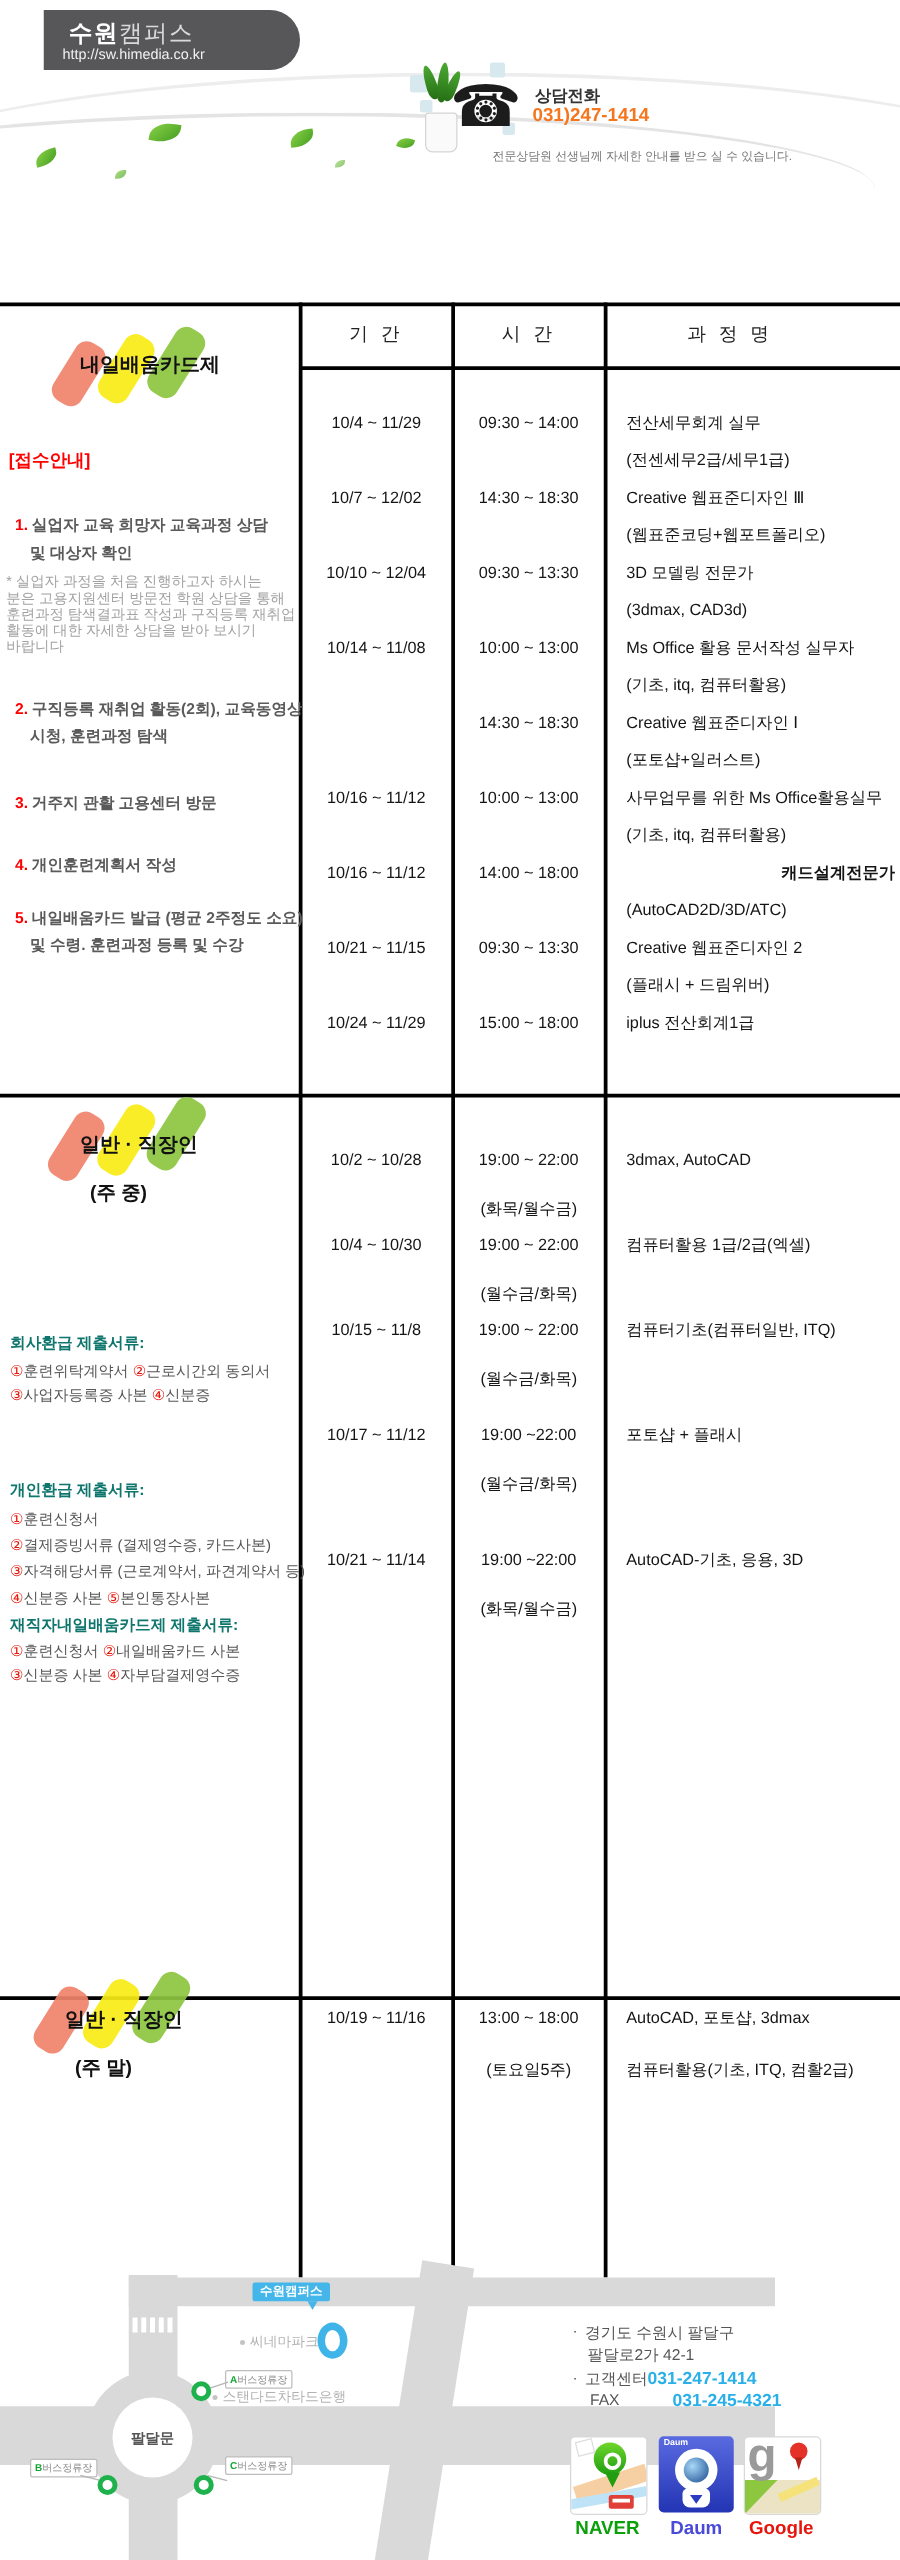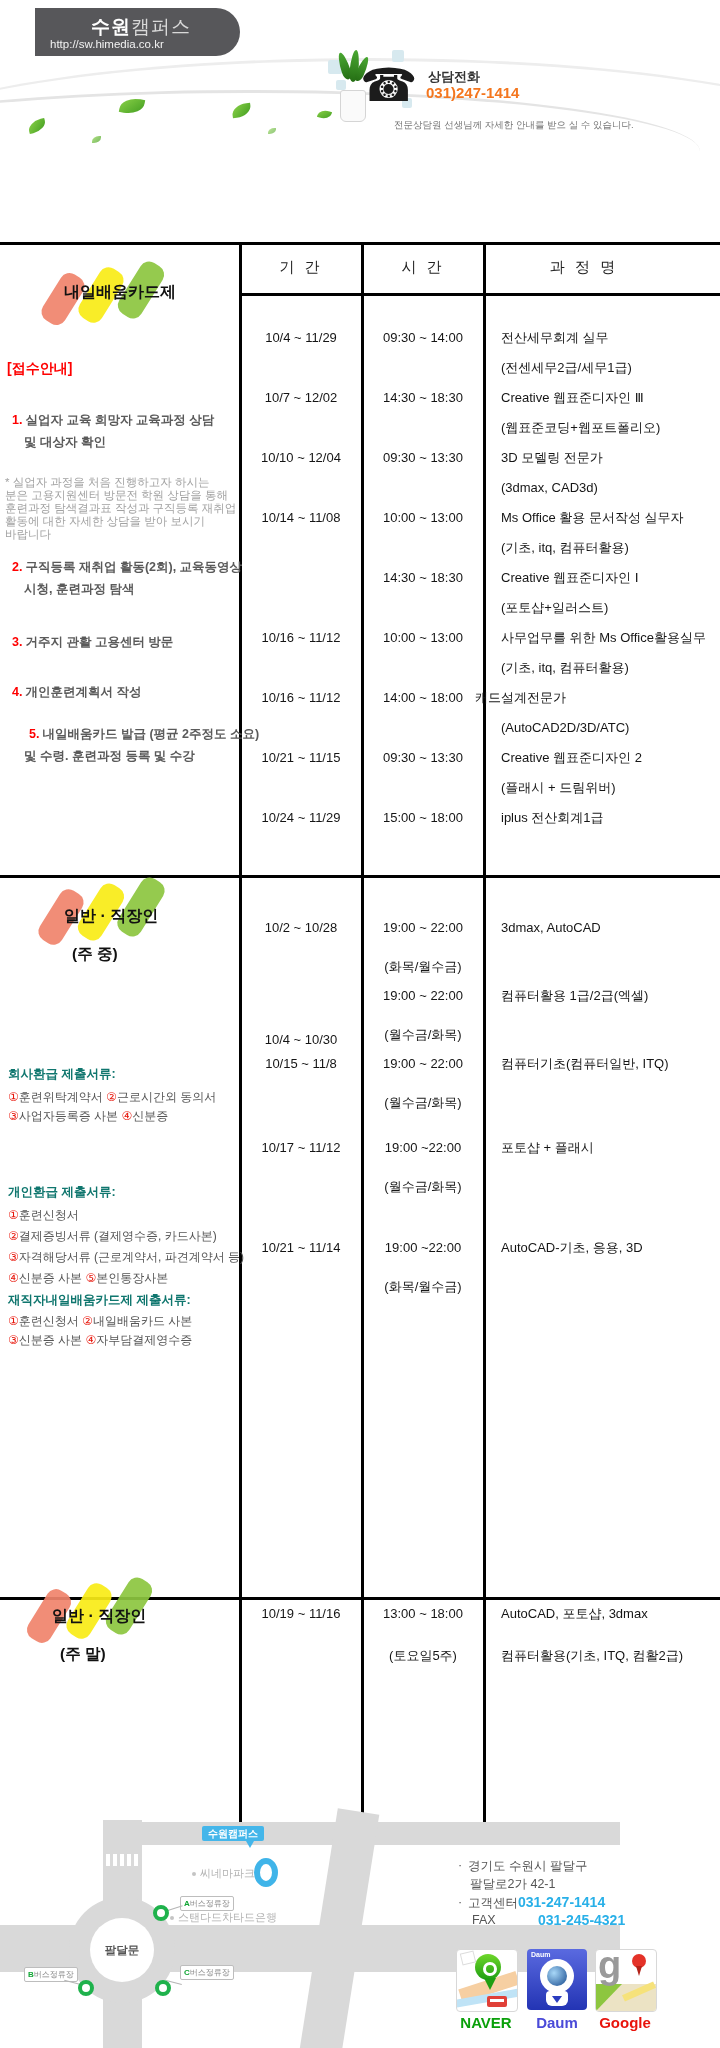--- a/index.html
+++ b/index.html
@@ -3,21 +3,21 @@
 <meta charset="utf-8">
 <style>
   html,body{margin:0;padding:0;background:#fff;}
   .page{position:relative;width:720px;height:2048px;background:#fff;overflow:hidden;
         font-family:"Liberation Sans","DejaVu Sans",sans-serif;}
   .abs{position:absolute;}
   
   .darkbox{position:absolute;left:35px;top:8px;width:205px;height:48px;background:#57575a;
            border-radius:0 26px 26px 0;color:#fff;}
   .campus{position:absolute;left:20px;top:6px;font-size:19px;letter-spacing:1px;}
-  .campus b{color:#fff;font-weight:bold;margin-left:36px;}
+  .campus b{color:#fff;font-weight:bold;}
   .campus span{color:#d9d9d9;font-weight:normal;}
   .url{position:absolute;left:15px;top:30px;font-size:11.5px;color:#f2f2f2;}
   .arc{position:absolute;border-radius:50%;border-top:3px solid #ededed;}
   .leaf{position:absolute;background:linear-gradient(135deg,#8ed44a,#3f9b1f);border-radius:80% 0 80% 0;}
   .phoneart{position:absolute;left:328px;top:50px;width:100px;height:80px;}
   .deco{position:absolute;background:#d7e9ef;border-radius:2px;}
   .pleaf{position:absolute;background:linear-gradient(#4aa832,#256e14);border-radius:50% 50% 50% 50%/70% 70% 30% 30%;}
   .pot{position:absolute;left:12px;top:40px;width:24px;height:30px;background:#fafafa;border:1px solid #d5d5d5;border-radius:3px 3px 6px 6px;}
   .phoneglyph{position:absolute;left:32px;top:8px;font-size:46px;color:#1c1c1c;}
   .calllabel{position:absolute;left:428px;top:68px;font-size:13px;font-weight:bold;color:#333;}
@@ -34,21 +34,21 @@
   .thead{position:absolute;top:258px;font-size:15px;letter-spacing:3px;color:#222;text-align:center;}
   .tcell{position:absolute;font-size:13px;color:#151515;line-height:16px;white-space:nowrap;}
   
   .stk{position:absolute;border-radius:10px;opacity:.92;}
   .seclabel{position:absolute;font-weight:bold;color:#111;white-space:nowrap;}
   
   .guide{position:absolute;left:7px;top:360px;font-size:14px;font-weight:bold;color:#fe0000;}
   .step{position:absolute;left:12px;width:228px;font-size:12.5px;font-weight:bold;color:#5a5a5a;line-height:15px;white-space:nowrap;}
   .step .n{color:#fe0000;margin-right:3px;}
   .stepcont{left:24px;}
-  .gnote{position:absolute;font-size:11.5px;color:#a2a2a2;white-space:pre-line;margin-top:16px;}
+  .gnote{position:absolute;font-size:11.5px;color:#a2a2a2;white-space:pre-line;}
   .doct{position:absolute;left:8px;font-size:12.5px;font-weight:bold;color:#0f766e;white-space:nowrap;}
   .docl{position:absolute;left:8px;font-size:12px;color:#555;white-space:nowrap;}
   .cnum{color:#e8170c;}
   
   .road{position:absolute;background:#d9d9d9;}
   .maplbl{position:absolute;font-size:11px;color:#b2b2b2;white-space:nowrap;}
   .mapdot{position:absolute;width:4px;height:4px;border-radius:50%;background:#c4c4c4;}
   .bustag{position:absolute;background:#fff;border:1px solid #bdbdbd;border-radius:2px;font-size:8px;
           color:#8a8a8a;padding:1px 3px;white-space:nowrap;}
   .bustag .bl{color:#12a635;font-weight:bold;}
@@ -136,34 +136,34 @@
       <div class="tcell" style="left: 501px; width: 215px; text-align: left; top: 540px;">(기초, itq, 컴퓨터활용)</div>
       <div class="tcell" style="left: 362px; width: 122px; text-align: center; top: 570px;">14:30 ~ 18:30</div>
       <div class="tcell" style="left: 501px; width: 215px; text-align: left; top: 570px;">Creative 웹표준디자인  Ⅰ</div>
       <div class="tcell" style="left: 501px; width: 215px; text-align: left; top: 600px;">(포토샵+일러스트)</div>
       <div class="tcell" style="left: 240px; width: 122px; text-align: center; top: 630px;">10/16 ~ 11/12</div>
       <div class="tcell" style="left: 362px; width: 122px; text-align: center; top: 630px;">10:00 ~ 13:00</div>
       <div class="tcell" style="left: 501px; width: 215px; text-align: left; top: 630px;">사무업무를 위한 Ms Office활용실무</div>
       <div class="tcell" style="left: 501px; width: 215px; text-align: left; top: 660px;">(기초, itq, 컴퓨터활용)</div>
       <div class="tcell" style="left: 240px; width: 122px; text-align: center; top: 690px;">10/16 ~ 11/12</div>
       <div class="tcell" style="left: 362px; width: 122px; text-align: center; top: 690px;">14:00 ~ 18:00</div>
-      <div class="tcell" style="left: 475px; width: 215px; text-align: left; top: 690px;">캐드설계전문가</div>
+      <div class="tcell" style="left: 501px; width: 215px; text-align: right; top: 690px; font-weight: bold;">캐드설계전문가</div>
       <div class="tcell" style="left: 501px; width: 215px; text-align: left; top: 720px;">(AutoCAD2D/3D/ATC)</div>
       <div class="tcell" style="left: 240px; width: 122px; text-align: center; top: 750px;">10/21 ~ 11/15</div>
       <div class="tcell" style="left: 362px; width: 122px; text-align: center; top: 750px;">09:30 ~ 13:30</div>
       <div class="tcell" style="left: 501px; width: 215px; text-align: left; top: 750px;">Creative 웹표준디자인 2</div>
       <div class="tcell" style="left: 501px; width: 215px; text-align: left; top: 780px;">(플래시 + 드림위버)</div>
       <div class="tcell" style="left: 240px; width: 122px; text-align: center; top: 810px;">10/24 ~ 11/29</div>
       <div class="tcell" style="left: 362px; width: 122px; text-align: center; top: 810px;">15:00 ~ 18:00</div>
       <div class="tcell" style="left: 501px; width: 215px; text-align: left; top: 810px;">iplus 전산회계1급</div>
       <div class="tcell" style="left: 240px; width: 122px; text-align: center; top: 920px;">10/2 ~ 10/28</div>
       <div class="tcell" style="left: 362px; width: 122px; text-align: center; top: 920px;">19:00 ~ 22:00</div>
       <div class="tcell" style="left: 362px; width: 122px; text-align: center; top: 959px;">(화목/월수금)</div>
       <div class="tcell" style="left: 501px; width: 219px; text-align: left; top: 920px;">3dmax, AutoCAD</div>
-      <div class="tcell" style="left: 240px; width: 122px; text-align: center; top: 988px; margin-top: 44px;">10/4 ~ 10/30</div>
+      <div class="tcell" style="left: 240px; width: 122px; text-align: center; top: 988px;">10/4 ~ 10/30</div>
       <div class="tcell" style="left: 362px; width: 122px; text-align: center; top: 988px;">19:00 ~ 22:00</div>
       <div class="tcell" style="left: 362px; width: 122px; text-align: center; top: 1027px;">(월수금/화목)</div>
       <div class="tcell" style="left: 501px; width: 219px; text-align: left; top: 988px;">컴퓨터활용 1급/2급(엑셀)</div>
       <div class="tcell" style="left: 240px; width: 122px; text-align: center; top: 1056px;">10/15 ~ 11/8</div>
       <div class="tcell" style="left: 362px; width: 122px; text-align: center; top: 1056px;">19:00 ~ 22:00</div>
       <div class="tcell" style="left: 362px; width: 122px; text-align: center; top: 1095px;">(월수금/화목)</div>
       <div class="tcell" style="left: 501px; width: 219px; text-align: left; top: 1056px;">컴퓨터기초(컴퓨터일반, ITQ)</div>
       <div class="tcell" style="left: 240px; width: 122px; text-align: center; top: 1140px;">10/17 ~ 11/12</div>
       <div class="tcell" style="left: 362px; width: 122px; text-align: center; top: 1140px;">19:00 ~22:00</div>
       <div class="tcell" style="left: 362px; width: 122px; text-align: center; top: 1179px;">(월수금/화목)</div>
@@ -189,21 +189,21 @@
   <div class="step stepcont" style="top:435px;"><span>및 대상자 확인</span></div>
   <div class="gnote" style="left:5px;top:460px;width:235px;line-height:13px;">* 실업자 과정을 처음 진행하고자 하시는
 분은 고용지원센터 방문전 학원 상담을 통해
 훈련과정 탐색결과표 작성과 구직등록 재취업
 활동에 대한 자세한  상담을 받아 보시기
 바랍니다</div>
   <div class="step" style="top:560px;"><span class="n">2.</span><span>구직등록 재취업 활동(2회), 교육동영상</span></div>
   <div class="step stepcont" style="top:582px;"><span>시청, 훈련과정 탐색</span></div>
   <div class="step" style="top:635px;"><span class="n">3.</span><span>거주지 관활 고용센터 방문</span></div>
   <div class="step" style="top:685px;"><span class="n">4.</span><span>개인훈련계획서 작성</span></div>
-  <div class="step" style="top:727px;margin-left:17px;"><span class="n">5.</span><span>내일배움카드 발급 (평균 2주정도 소요)</span></div>
+  <div class="step" style="top:727px;"><span class="n">5.</span><span>내일배움카드 발급 (평균 2주정도 소요)</span></div>
   <div class="step stepcont" style="top:749px;"><span>및 수령. 훈련과정 등록 및 수강</span></div>
 
   <div class="stk" style="left:48px;top:888px;width:26px;height:58px;background:#f0836b;transform:rotate(32deg);"></div>
   <div class="stk" style="left:88px;top:882px;width:26px;height:60px;background:#f9ec16;transform:rotate(32deg);"></div>
   <div class="stk" style="left:128px;top:876px;width:26px;height:62px;background:#8cc63f;transform:rotate(32deg);"></div>
   <div class="seclabel" style="left:64px;top:906px;font-size:16px;">일반 · 직장인</div>
   <div class="seclabel" style="left:72px;top:944px;font-size:15.5px;">(주 중)</div>
 
   <div class="doct" style="top:1066px;">회사환급 제출서류:</div>
   <div class="docl" style="top:1089px;"><span class="cnum">①</span>훈련위탁계약서 <span class="cnum">②</span>근로시간외 동의서</div>

